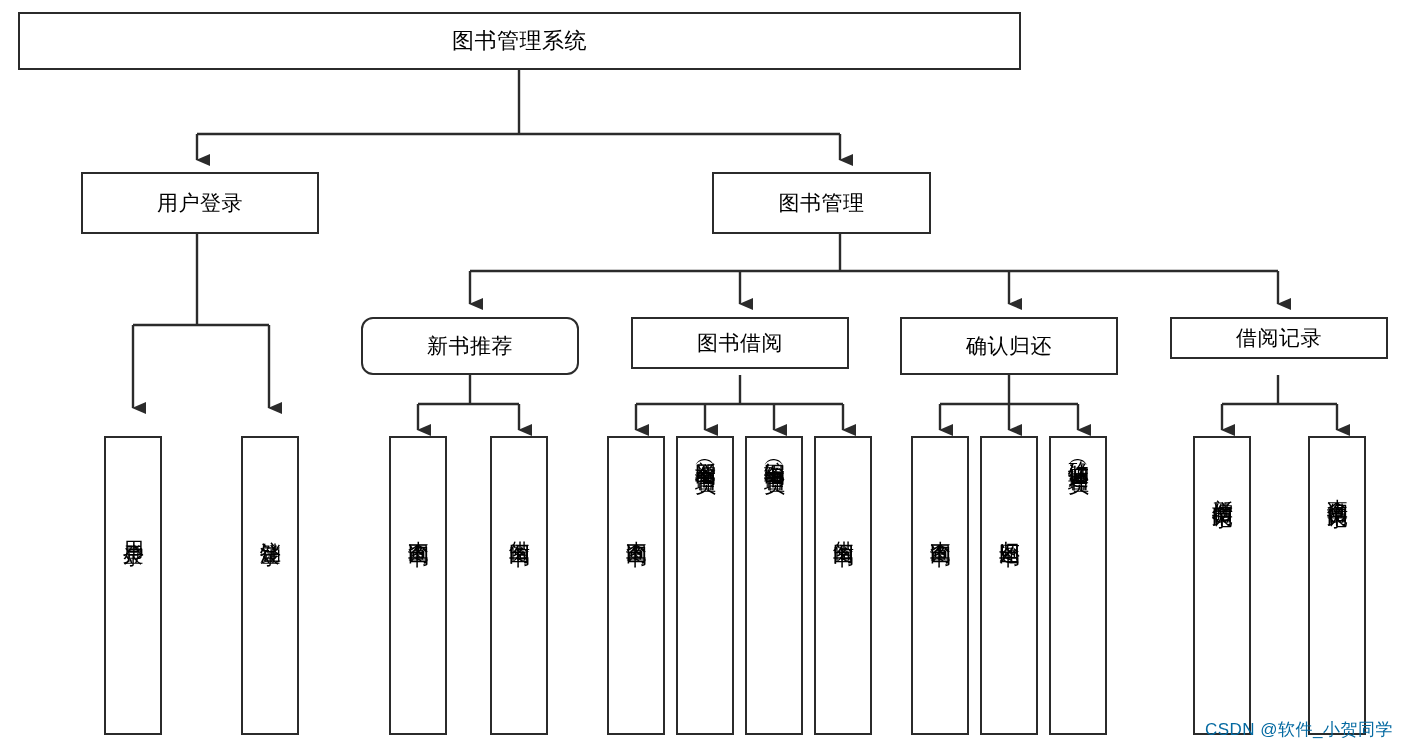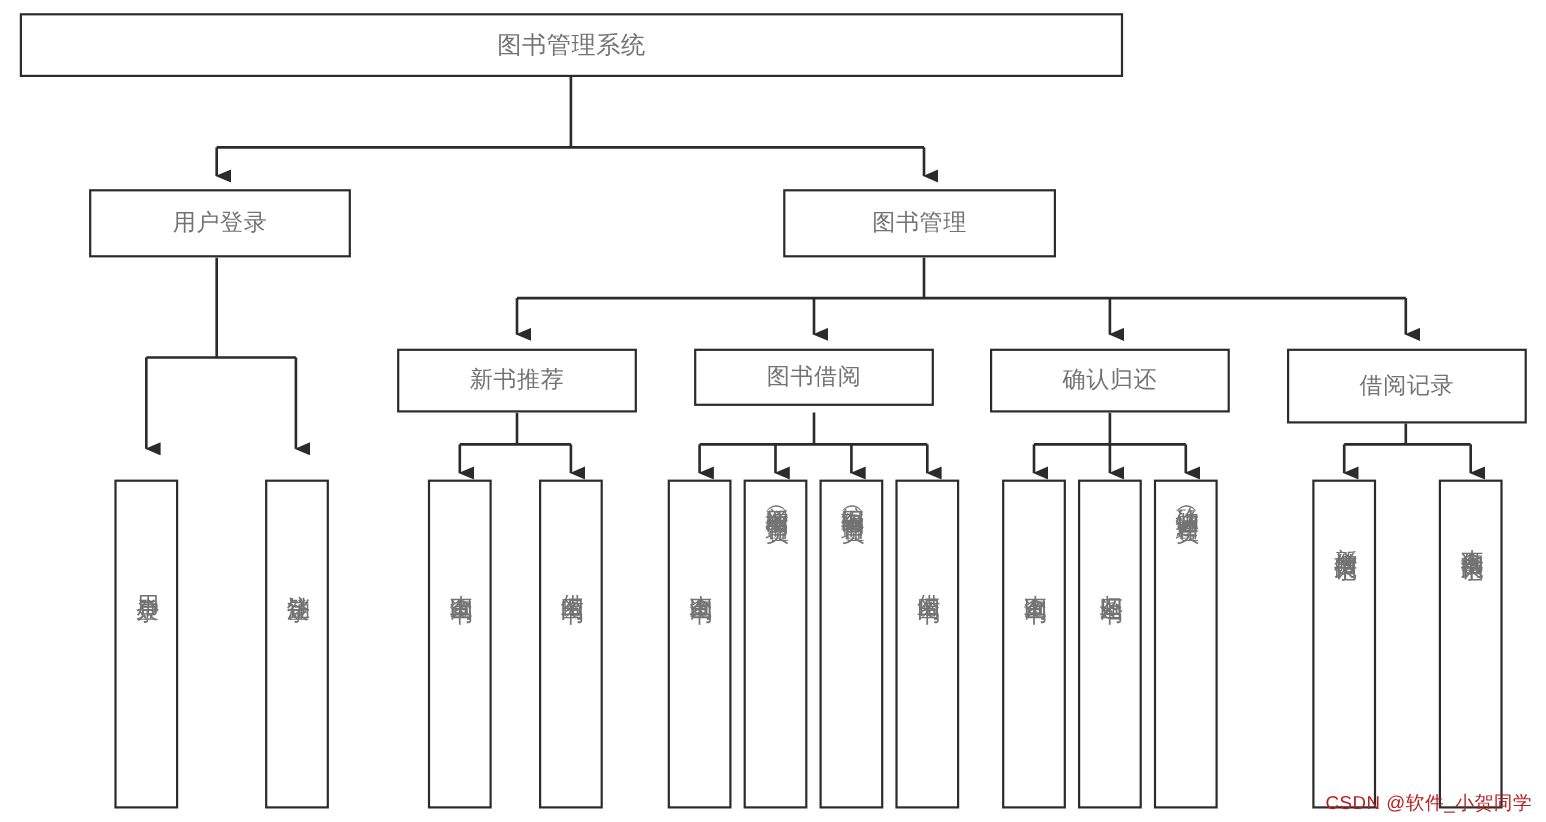--- a/index.html
+++ b/index.html
@@ -29,21 +29,21 @@
     position: absolute;
     box-sizing: border-box;
     background: #ffffff;
     border: 2px solid #2b2b2b;
     display: flex;
     align-items: center;
     justify-content: center;
     z-index: 3;
   }
   .node-label {
-    color: #737373;
+    color: #000000;
     font-size: 21px;
     line-height: 1.25;
     letter-spacing: 0.5px;
     white-space: nowrap;
     text-align: center;
     user-select: none;
   }
   .node.root .node-label { font-size: 22px; }
 
   
@@ -60,21 +60,21 @@
     letter-spacing: 2px;
     white-space: nowrap;
     height: auto;
   }
 
   
   #watermark {
     position: absolute;
     right: 12px;
     bottom: 6px;
-    color: #b91c1c;
+    color: #0369a1;
     font-size: 17px;
     letter-spacing: 0.5px;
     z-index: 6;
     user-select: none;
     white-space: nowrap;
   }
 </style>
 </head>
 <body>
 
@@ -134,37 +134,37 @@
   </svg>
 
   <div class="node root" style="left:18px; top:12px; width:1003px; height:58px;">
     <span class="node-label">图书管理系统</span>
   </div>
 
   <div class="node" style="left:81px; top:172px; width:238px; height:62px;">
     <span class="node-label">用户登录</span>
   </div>
 
-  <div class="node" style="left:712px; top:172px; width:248px; height:62px;">
+  <div class="node" style="left:712px; top:172px; width:219px; height:62px;">
     <span class="node-label">图书管理</span>
   </div>
 
-  <div class="node" style="left:361px; top:317px; width:218px; height:58px;">
+  <div class="node" style="left:361px; top:317px; width:218px; height:58px;border-radius:12px;">
     <span class="node-label">新书推荐</span>
   </div>
 
   <div class="node" style="left:631px; top:317px; width:218px; height:52px;">
     <span class="node-label">图书借阅</span>
   </div>
 
   <div class="node" style="left:900px; top:317px; width:218px; height:58px;">
     <span class="node-label">确认归还</span>
   </div>
 
-  <div class="node" style="left:1170px; top:317px; width:218px; height:68px;">
+  <div class="node" style="left:1170px; top:317px; width:218px; height:42px;">
     <span class="node-label">借阅记录</span>
   </div>
 
   <div class="node vertical" style="left:104px; top:436px; width:58px; height:299px; padding-top:86px;">
     <span class="node-label">用户登录</span>
   </div>
 
   <div class="node vertical" style="left:241px; top:436px; width:58px; height:299px; padding-top:86px;">
     <span class="node-label">注销登录</span>
   </div>

